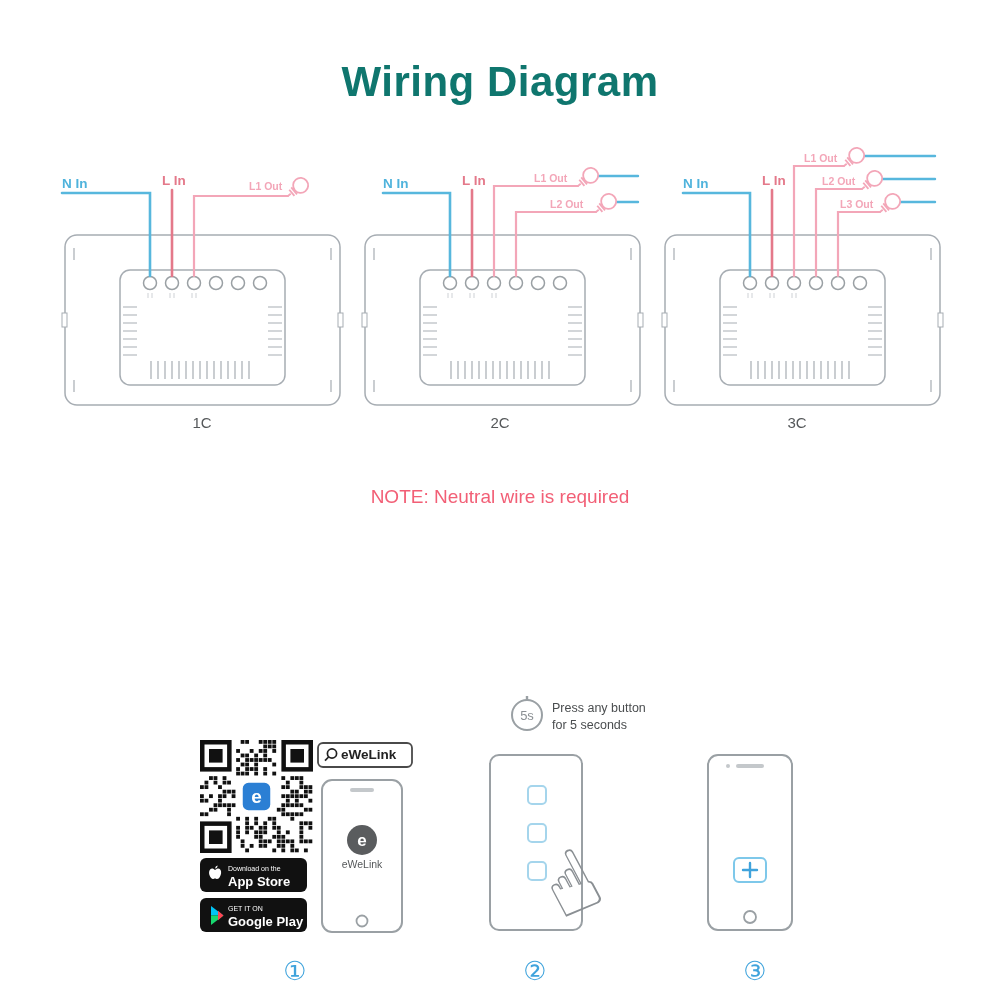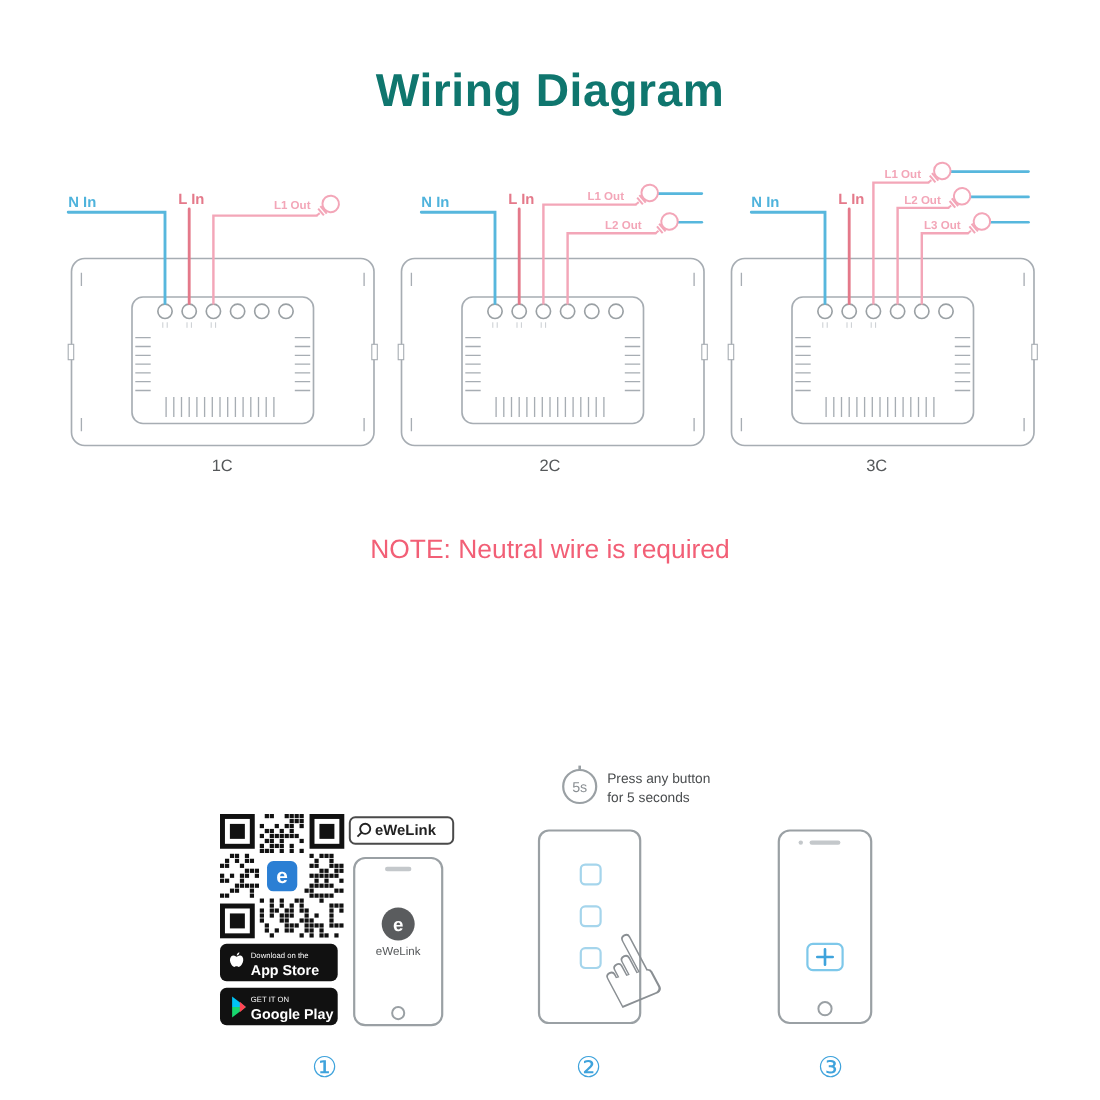--- a/index.html
+++ b/index.html
@@ -1,21 +1,21 @@
 <!DOCTYPE html>
 <html><head>
 <meta charset="utf-8">
 <style>
   html,body{margin:0;padding:0;background:#fff;}
   body{width:1000px;height:1000px;font-family:"Liberation Sans",sans-serif;position:relative;overflow:hidden;}
   .page{position:absolute;inset:0;background:#fff;}
   .title{position:absolute;width:100%;text-align:center;margin:0;font-weight:bold;font-size:42px;color:#0f766e;letter-spacing:0.5px;}
   .wiring-title{top:58px;}
   .quick-title{top:594px;}
-  .note{position:absolute;top:486px;width:100%;text-align:center;font-size:24px;font-weight:500;color:#f25f76;}
+  .note{position:absolute;top:486px;width:100%;text-align:center;font-size:19px;font-weight:500;color:#f25f76;}
   svg{position:absolute;left:0;font-family:"Liberation Sans",sans-serif;}
   .wiring-svg{top:140px;}
   .quick-svg{top:690px;}
   .stepnum{position:absolute;top:956px;transform:translateX(-50%);font-family:"DejaVu Sans",sans-serif;font-size:26px;color:#3fa3dc;}
   text{user-select:none;}
 </style>
 </head>
 <body>
 
 <div class="page">

